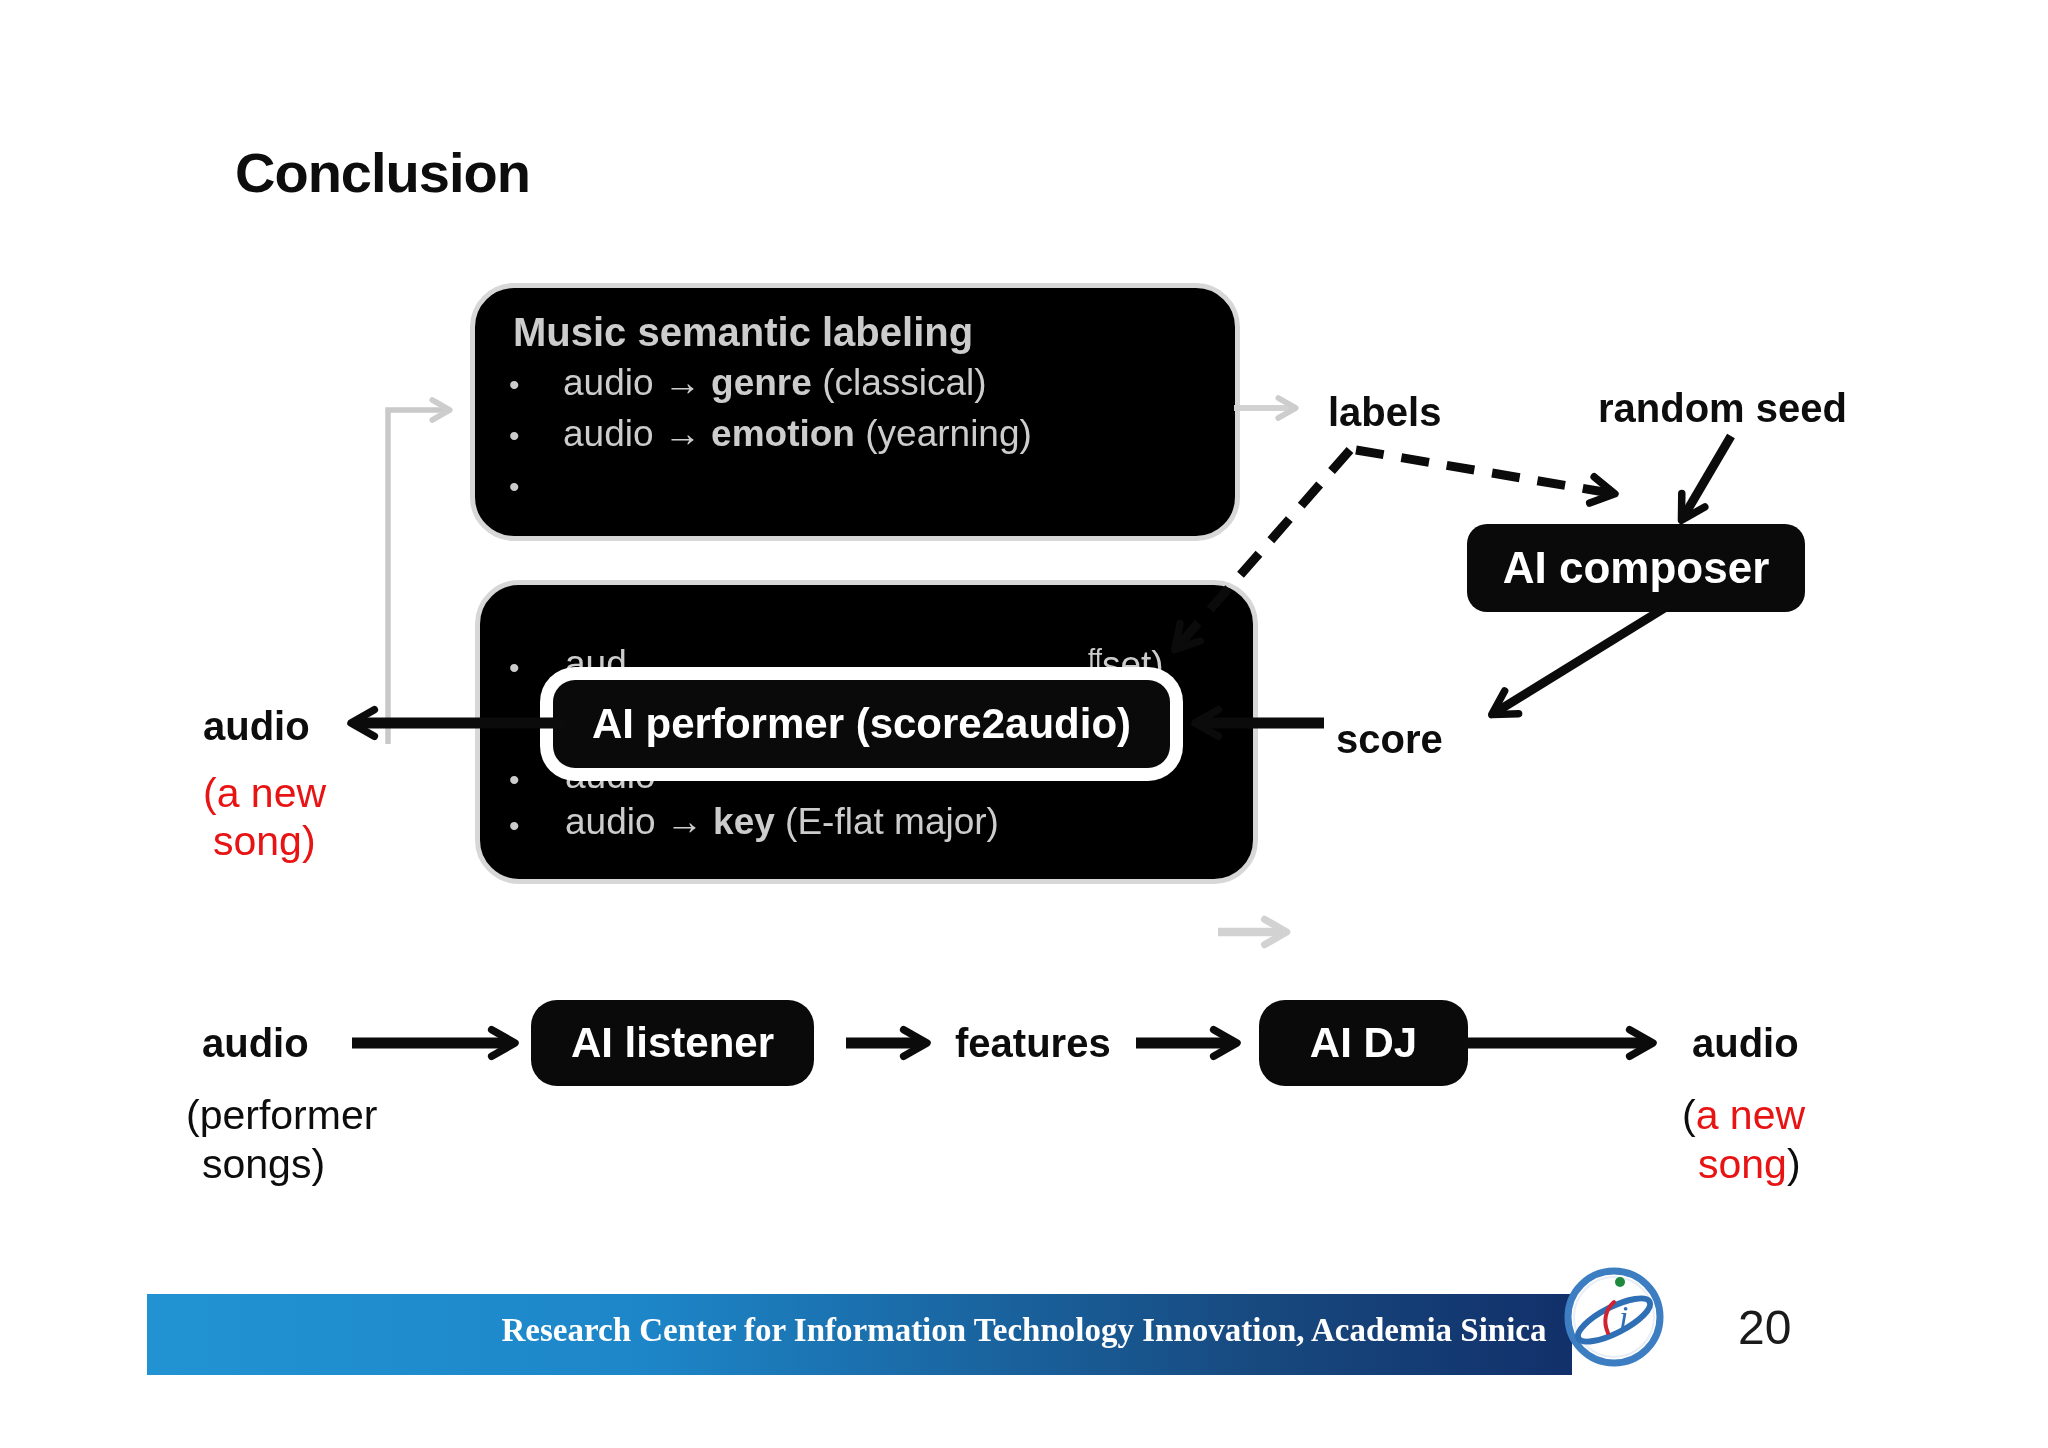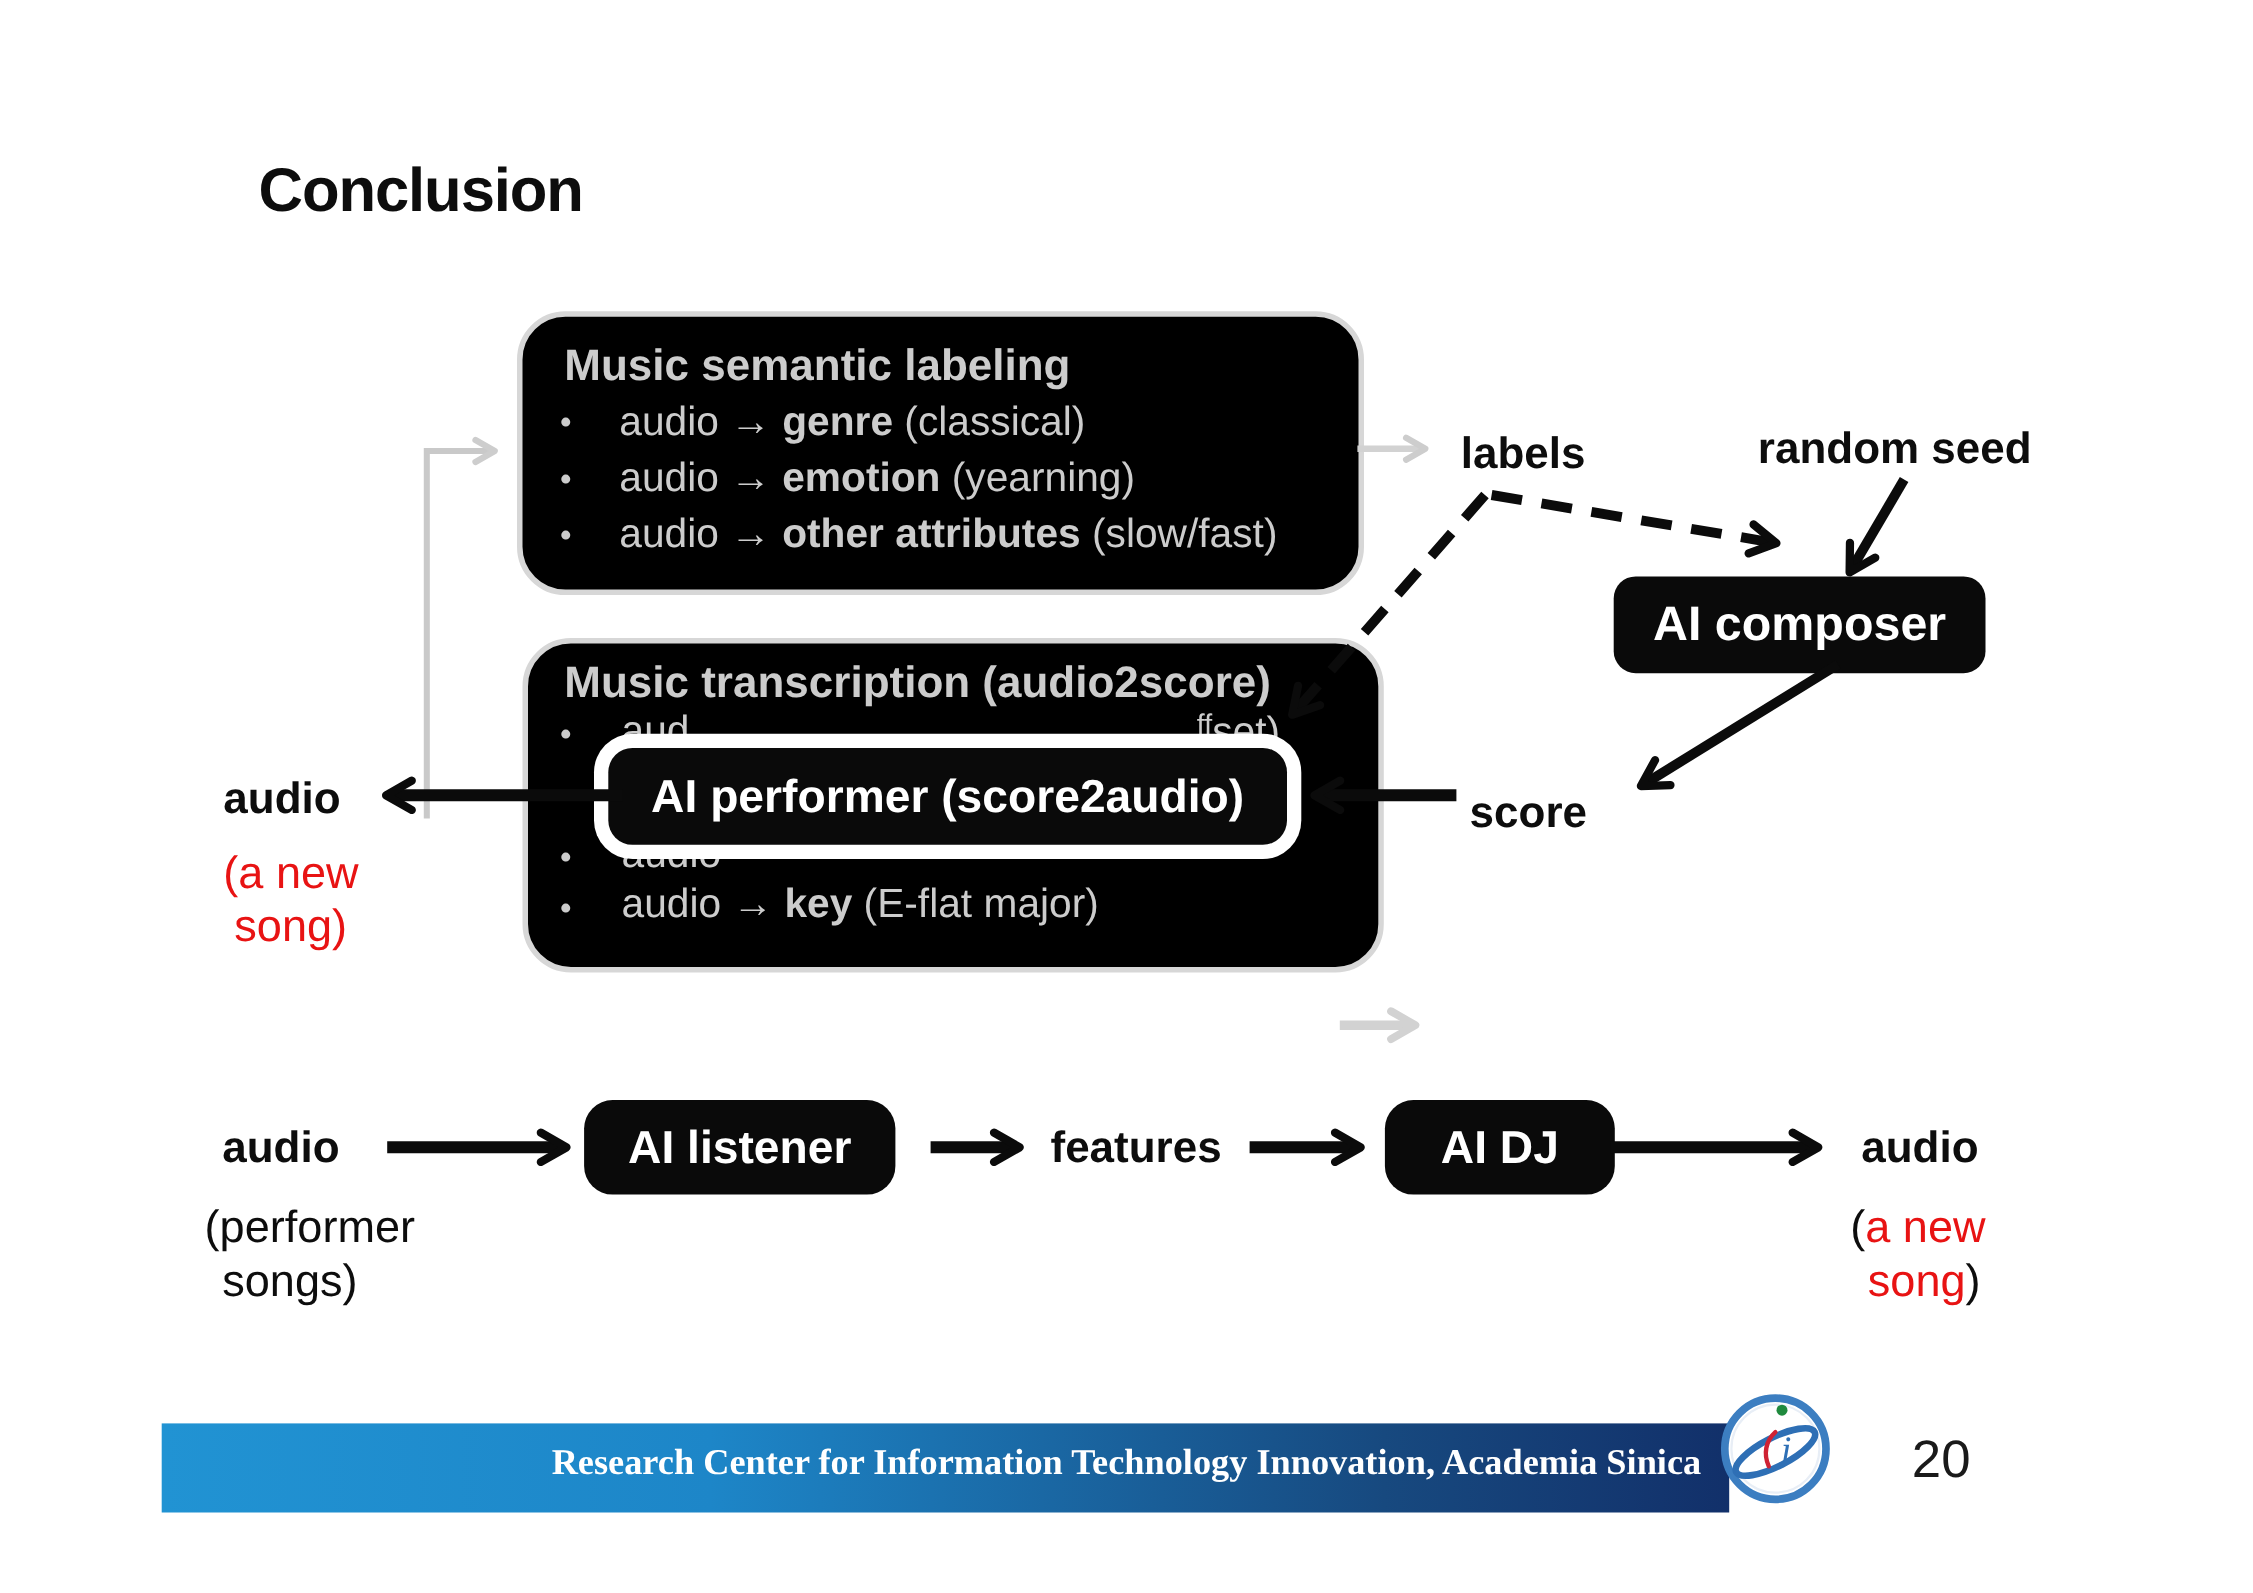--- a/index.html
+++ b/index.html
@@ -49,25 +49,23 @@
 
 <div class="abs slide-title">Conclusion</div>
 
 <div class="abs ghost" style="left:470px;top:283px;width:760px;height:248px;">
   <div class="ghost-title" style="left:38px;top:22px;">Music semantic labeling</div>
   <div class="gdot" style="left:34px;top:80px;">•</div>
   <div class="grow" style="left:88px;top:74px;"><span>audio → </span><b>genre</b><span> (classical)</span></div>
   <div class="gdot" style="left:34px;top:131px;">•</div>
   <div class="grow" style="left:88px;top:125px;"><span>audio → </span><b>emotion</b><span> (yearning)</span></div>
   <div class="gdot" style="left:34px;top:182px;">•</div>
-  <div class="grow" style="left:88px;top:176px;"><span>audio → </span><b>other attributes</b><span> (slow/fast)</span></div>
 </div>
 
 <div class="abs ghost" style="left:475px;top:580px;width:773px;height:294px;">
-  <div class="ghost-title" style="left:33px;top:14px;">Music transcription (audio2score)</div>
   <div class="gdot" style="left:29px;top:66px;">•</div>
   <div class="grow" style="left:85px;top:58px;text-align:center;">aud</div>
   <div class="grow" style="left:608px;top:58px;"><span class="frag-sup">ff</span><span>set)</span></div>
   <div class="gdot" style="left:29px;top:178px;">•</div>
   <div class="grow" style="left:85px;top:170px;">audio</div>
   <div class="gdot" style="left:29px;top:224px;">•</div>
   <div class="grow" style="left:85px;top:216px;"><span>audio → </span><b>key</b><span> (E-flat major)</span></div>
 </div>
 
 <div class="abs node node-performer">AI performer (score2audio)</div>

